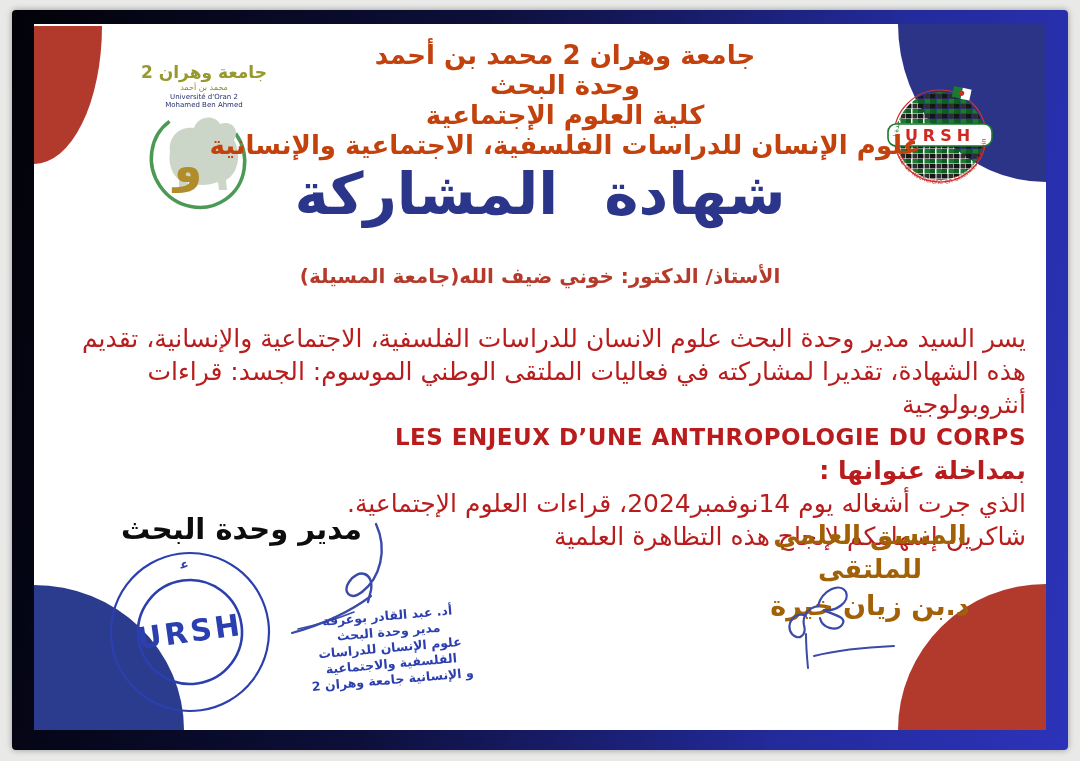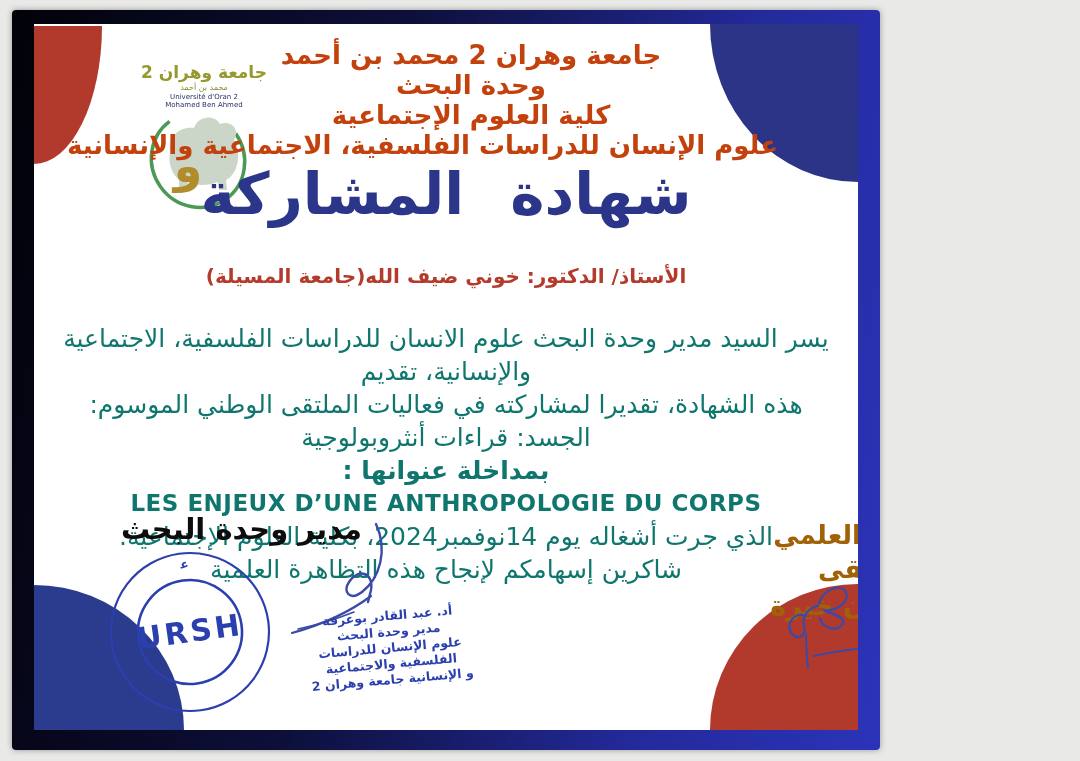--- a/index.html
+++ b/index.html
@@ -4,21 +4,21 @@
 <style>
   html,body{margin:0;padding:0;}
   body{
     width:1080px;height:761px;
     background:#e9e9e7;
     font-family:"DejaVu Sans",sans-serif;
     overflow:hidden;
   }
   .canvas{position:relative;width:1080px;height:761px;background:#e9e9e7;}
   .frame{
-    position:absolute;left:12px;top:10px;width:868px;height:740px;
+    position:absolute;left:12px;top:10px;width:1056px;height:740px;
     background:linear-gradient(100deg,#020208 0%,#0d0f3a 40%,#232a9a 75%,#2c33b9 100%);
     border-radius:4px;
     box-shadow:0 0 6px rgba(0,0,0,.35);
   }
   .inner{
     position:absolute;left:22px;top:14px;right:22px;bottom:20px;
     background:#ffffff;overflow:hidden;
   }
   
   .corner{position:absolute;}
@@ -41,22 +41,22 @@
     color:#2b3589;font-size:58px;font-weight:bold;
     word-spacing:26px;letter-spacing:1px;
   }
   .recipient{
     position:absolute;left:0;right:0;top:240px;
     text-align:center;direction:rtl;
     color:#b43a2c;font-size:20px;font-weight:bold;
   }
   .body-text{
     position:absolute;left:20px;right:20px;top:298px;
-    text-align:center;direction:rtl;
-    color:#0f766e;font-size:25px;line-height:33px;
+    text-align:right;direction:rtl;
+    color:#b91c1c;font-size:25px;line-height:33px;
   }
   .body-text .b{font-weight:bold;}
   .body-text .latin{direction:ltr;font-size:23px;letter-spacing:.5px;}
 
   .sig-left-title{
     position:absolute;left:60px;top:488px;width:295px;
     text-align:center;direction:rtl;
     font-weight:bold;font-size:29px;color:#0d0d0d;
   }
   .sig-right{
@@ -136,23 +136,23 @@
         <div class="hline">علوم الإنسان للدراسات الفلسفية، الاجتماعية والإنسانية</div>
       </div>
 
       <div class="title">شهادة المشاركة</div>
 
       <div class="recipient">الأستاذ/ الدكتور: خوني ضيف الله(جامعة المسيلة)</div>
 
       <div class="body-text">
         <div>يسر السيد مدير وحدة البحث علوم الانسان للدراسات الفلسفية، الاجتماعية والإنسانية، تقديم</div>
         <div>هذه الشهادة، تقديرا لمشاركته في فعاليات الملتقى الوطني الموسوم: الجسد: قراءات أنثروبولوجية</div>
+        <div class="b latin">LES ENJEUX D’UNE ANTHROPOLOGIE DU CORPS</div>
         <div class="b">بمداخلة عنوانها :</div>
-        <div class="b latin">LES ENJEUX D’UNE ANTHROPOLOGIE DU CORPS</div>
-        <div>الذي جرت أشغاله  يوم 14نوفمبر2024، بكلية العلوم الإجتماعية.</div>
+        <div>الذي جرت أشغاله  يوم 14نوفمبر2024، قراءات العلوم الإجتماعية.</div>
         <div>شاكرين إسهامكم لإنجاح هذه التظاهرة العلمية</div>
       </div>
 
       <div class="sig-left-title">مدير وحدة البحث</div>
 
       <svg class="stamp-svg" width="168" height="168" viewBox="0 0 168 168">
         <defs>
           <path id="stampRing" d="M84,20 A64,64 0 1 1 83.9,20"></path>
         </defs>
         <circle cx="84" cy="84" r="79" fill="none" stroke="#2b3fae" stroke-width="2.2"></circle>

